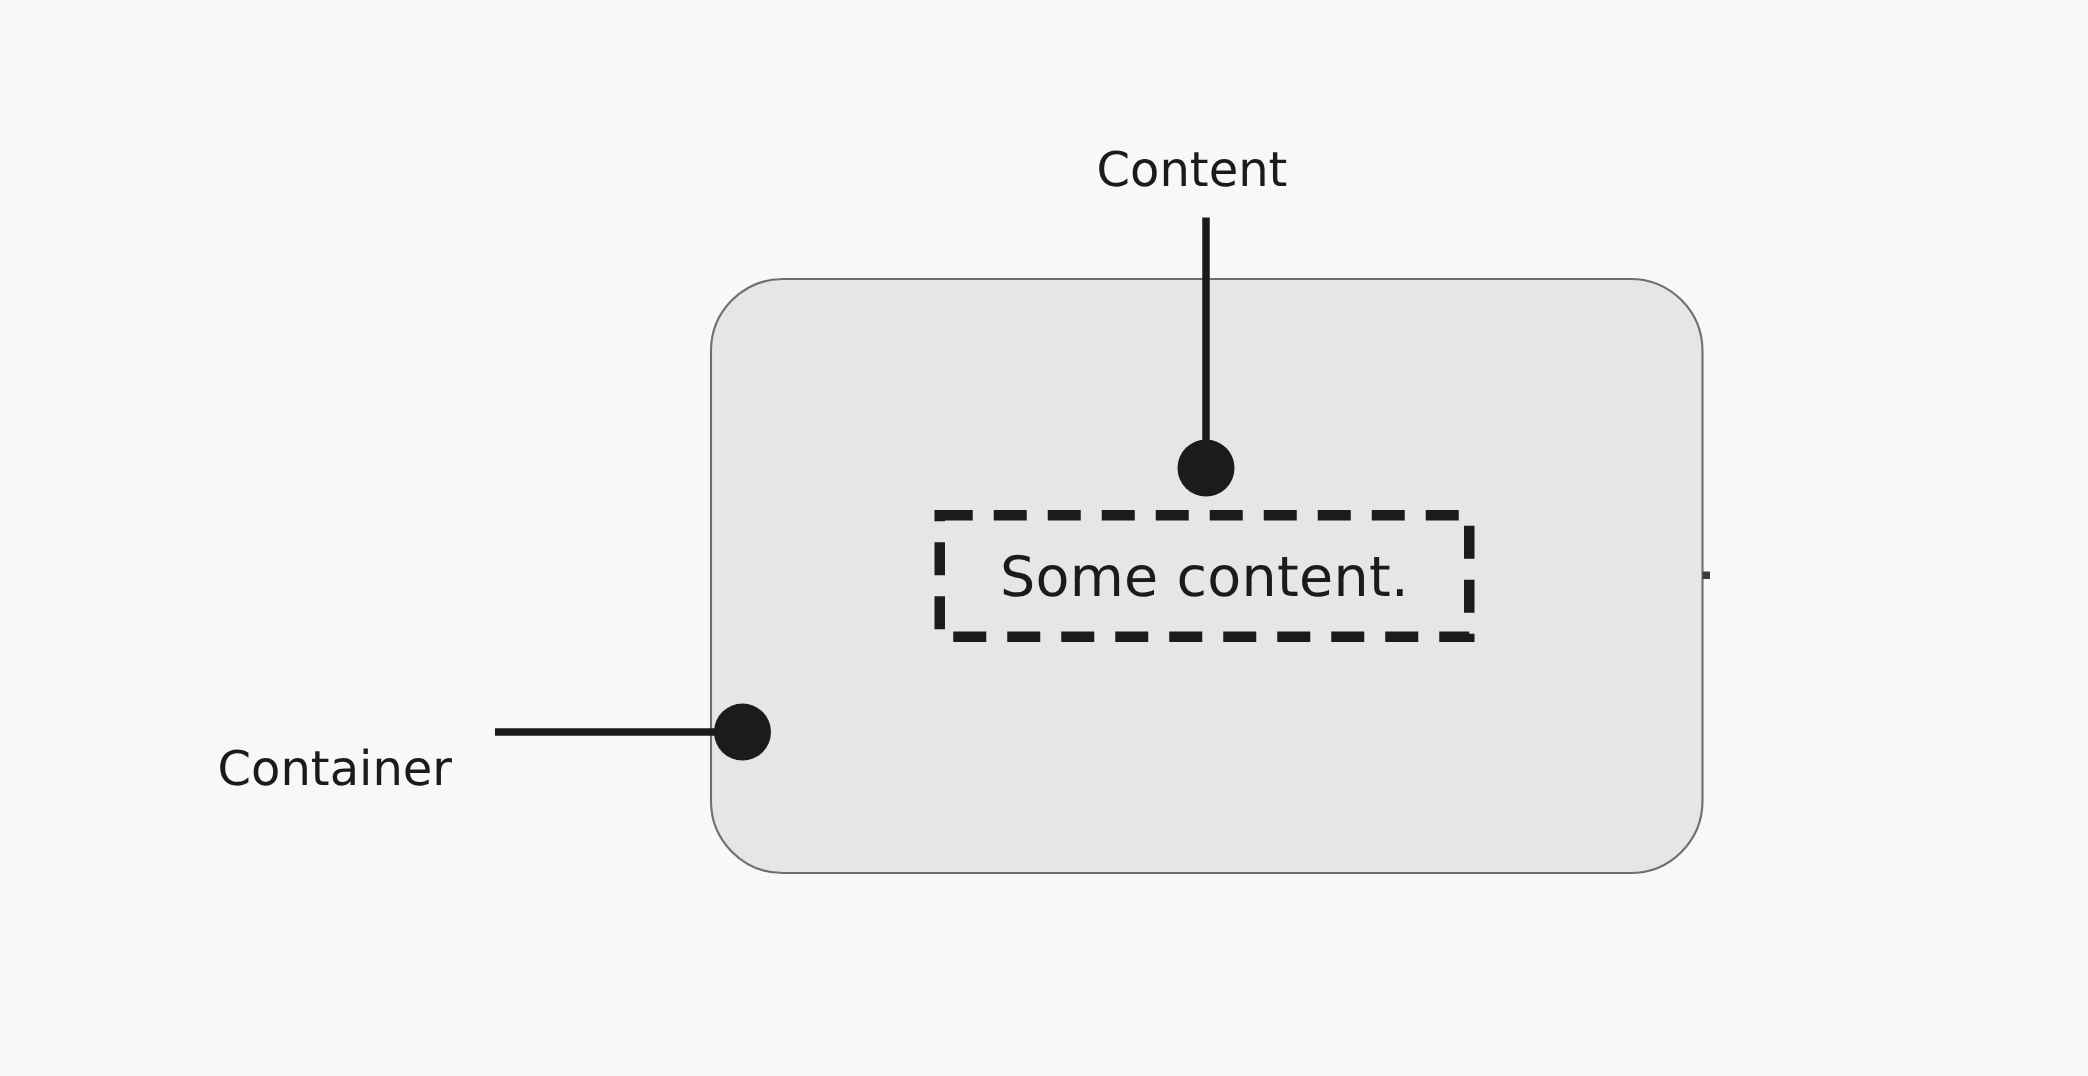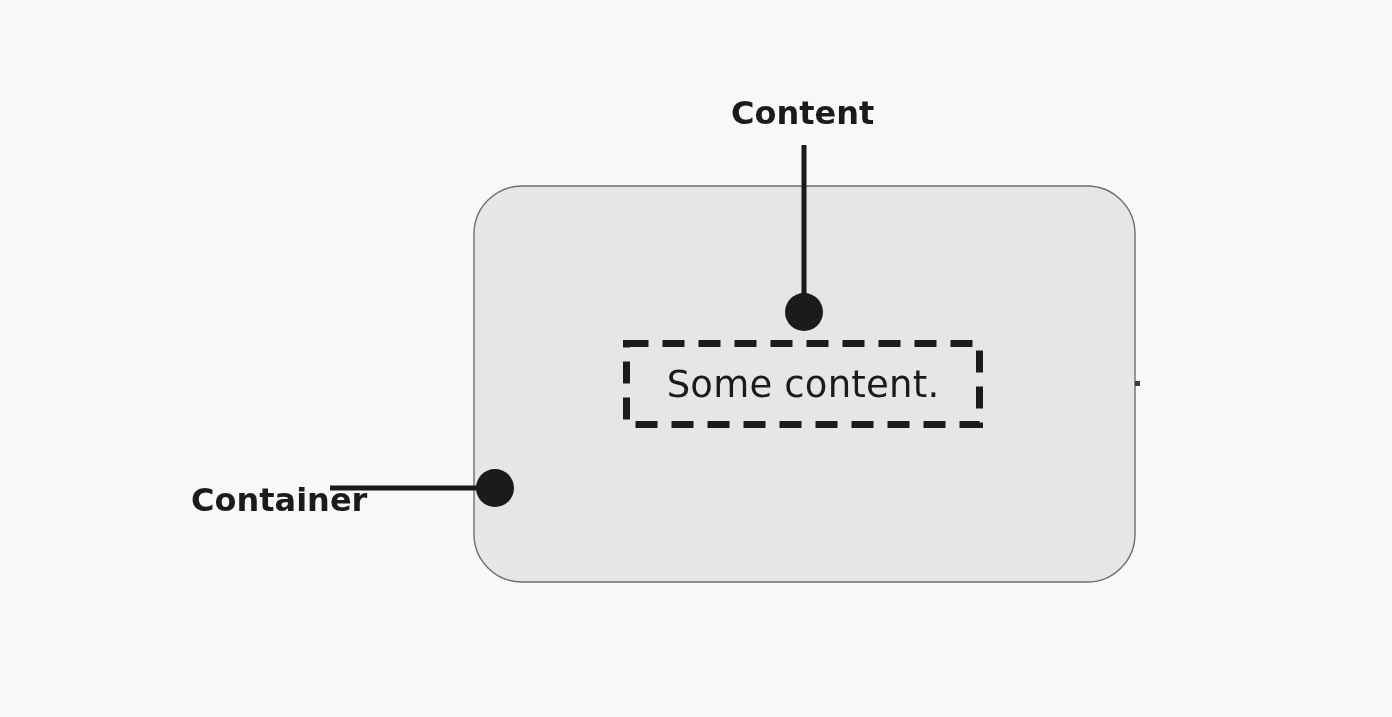--- a/index.html
+++ b/index.html
@@ -23,33 +23,32 @@
     left: 0;
     top: 0;
     width: 1392px;
     height: 717px;
     display: block;
   }
   .diagram-label {
     position: absolute;
     font-family: "DejaVu Sans", "Liberation Sans", sans-serif;
     font-size: 32px;
-    font-weight: 700;
+    font-weight: 400;
     color: #1b1b1d;
     white-space: nowrap;
     line-height: 1;
   }
   #label-content {
     left: 731px;
     top: 97px;
   }
   #label-container {
     left: 145px;
-    top: 484px;
-    margin-left: 46px;
+    top: 496px;
   }
   #content-text {
     position: absolute;
     left: 623px;
     top: 340px;
     width: 360px;
     height: 88px;
     display: flex;
     align-items: center;
     justify-content: center;

